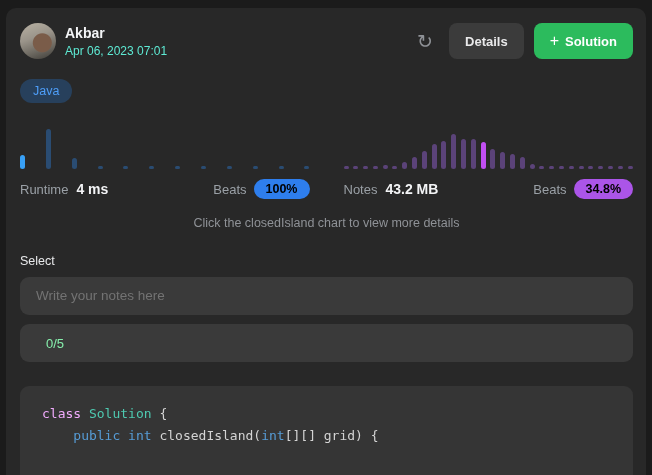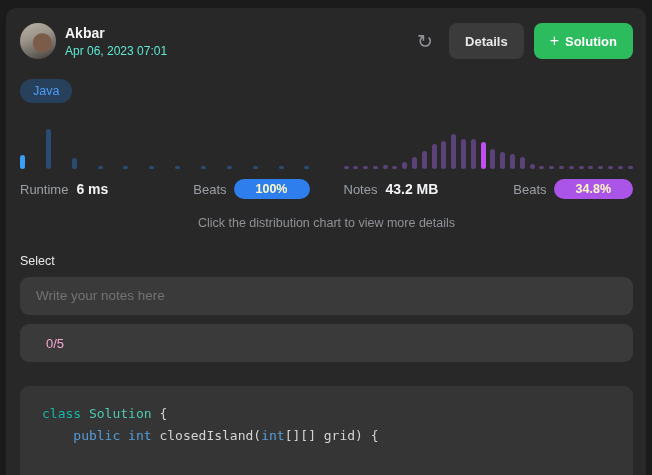--- a/index.html
+++ b/index.html
@@ -47,36 +47,36 @@
   
   .charts { display:flex; gap:34px; margin-top:20px; }
   .chart { flex:1; cursor:pointer; }
   .bars { height:46px; display:flex; align-items:flex-end; justify-content:space-between; }
   .bar { width:5px; border-radius:3px; flex:0 0 auto; }
   .stats { display:flex; align-items:center; margin-top:10px; }
   .metric-label { color:#9aa0a6; font-size:13px; }
   .metric-value { color:#f3f4f6; font-size:14px; font-weight:700; margin-left:8px; }
   .stats-spacer { flex:1; }
   .beats-label { color:#9aa0a6; font-size:13px; margin-right:7px; }
-  .pill { color:#fef9c3; font-size:12.5px; font-weight:700; padding:3px 22px; border-radius:999px; }
+  .pill { color:#000000; font-size:12.5px; font-weight:700; padding:3px 12px; border-radius:999px; }
   
   .hint { text-align:center; color:#8f9297; font-size:12.5px; margin-top:17px; }
   
   .section-label { color:#e8e9eb; font-size:12.5px; margin-top:24px; }
   .input-box {
     margin-top:9px; background:#3a3a3a; border-radius:9px; height:38px;
     display:flex; align-items:center; padding:0 16px;
   }
   .input-box input, .input-box textarea {
     flex:1; background:transparent; border:none; outline:none; resize:none;
     color:#7dd3fc; font-family:"Liberation Sans",sans-serif; font-size:13.5px;
     height:18px; line-height:18px;
   }
   .input-box ::placeholder { color:#737373; opacity:1; }
-  .counter { color:#f9a8d4; font-size:13px; margin-left:10px; }
+  .counter { color:#86efac; font-size:13px; margin-left:10px; }
   
   .code-block {
     margin-top:24px; background:#353535; border-radius:9px;
     height:120px; padding:17px 22px; overflow:hidden;
   }
   .code-line {
     font-family:"DejaVu Sans Mono","Liberation Mono",monospace;
     font-size:13px; line-height:22px; white-space:pre; color:#d4d4d4;
   }
 </style>
@@ -115,21 +115,21 @@
           <div class="bar" style="height: 3px; background: rgb(42, 76, 114);"></div>
           <div class="bar" style="height: 3px; background: rgb(42, 76, 114);"></div>
           <div class="bar" style="height: 3px; background: rgb(42, 76, 114);"></div>
           <div class="bar" style="height: 3px; background: rgb(42, 76, 114);"></div>
           <div class="bar" style="height: 3px; background: rgb(42, 76, 114);"></div>
           <div class="bar" style="height: 3px; background: rgb(42, 76, 114);"></div>
           <div class="bar" style="height: 3px; background: rgb(42, 76, 114);"></div>
         </div>
       <div class="stats">
         <span class="metric-label">Runtime</span>
-        <span class="metric-value">6 ms</span>
+        <span class="metric-value">4 ms</span>
         <span class="stats-spacer"></span>
         <span class="beats-label">Beats</span>
         <span class="pill" style="background: rgb(46, 126, 237);">100%</span>
       </div>
     </div>
     <div class="chart">
       <div class="bars">
           <div class="bar" style="height: 3px; background: rgb(91, 67, 121);"></div>
           <div class="bar" style="height: 3px; background: rgb(91, 67, 121);"></div>
           <div class="bar" style="height: 3px; background: rgb(91, 67, 121);"></div>
@@ -164,31 +164,31 @@
       <div class="stats">
         <span class="metric-label">Notes</span>
         <span class="metric-value">43.2 MB</span>
         <span class="stats-spacer"></span>
         <span class="beats-label">Beats</span>
         <span class="pill" style="background: rgb(171, 85, 232);">34.8%</span>
       </div>
     </div>
   </div>
 
-  <div class="hint">Click the distribution chart to view more details</div>
+  <div class="hint">Click the closedIsland chart to view more details</div>
 
   <div class="section-label">Select</div>
   <div class="input-box">
     <textarea rows="1" placeholder="Write your notes here" style=""></textarea>
   </div>
 
   <div class="input-box">
     <span class="counter">0/5</span>
   </div>
 
   <div class="code-block">
     <div id="code-lines">
-        <div class="code-line"><span style="color: #14b8a6;">class </span><span style="color: rgb(78, 201, 176);">Solution</span><span style="color: rgb(212, 212, 212);"> {</span></div>
+        <div class="code-line"><span style="color: #f0abfc;">class </span><span style="color: rgb(78, 201, 176);">Solution</span><span style="color: rgb(212, 212, 212);"> {</span></div>
         <div class="code-line"><span style="color: rgb(212, 212, 212);">    </span><span style="color: rgb(86, 156, 214);">public </span><span style="color: rgb(86, 156, 214);">int </span><span style="color: rgb(212, 212, 212);">closedIsland(</span><span style="color: rgb(86, 156, 214);">int</span><span style="color: rgb(212, 212, 212);">[][] grid) {</span></div>
       </div>
   </div>
 
 </div>
 
 </body></html>

